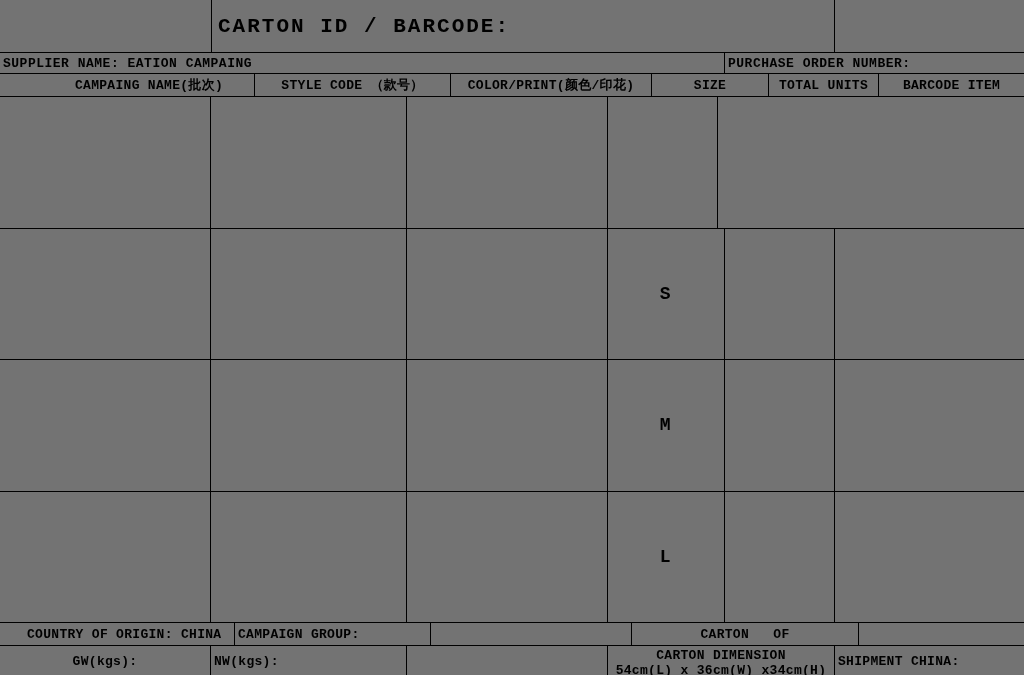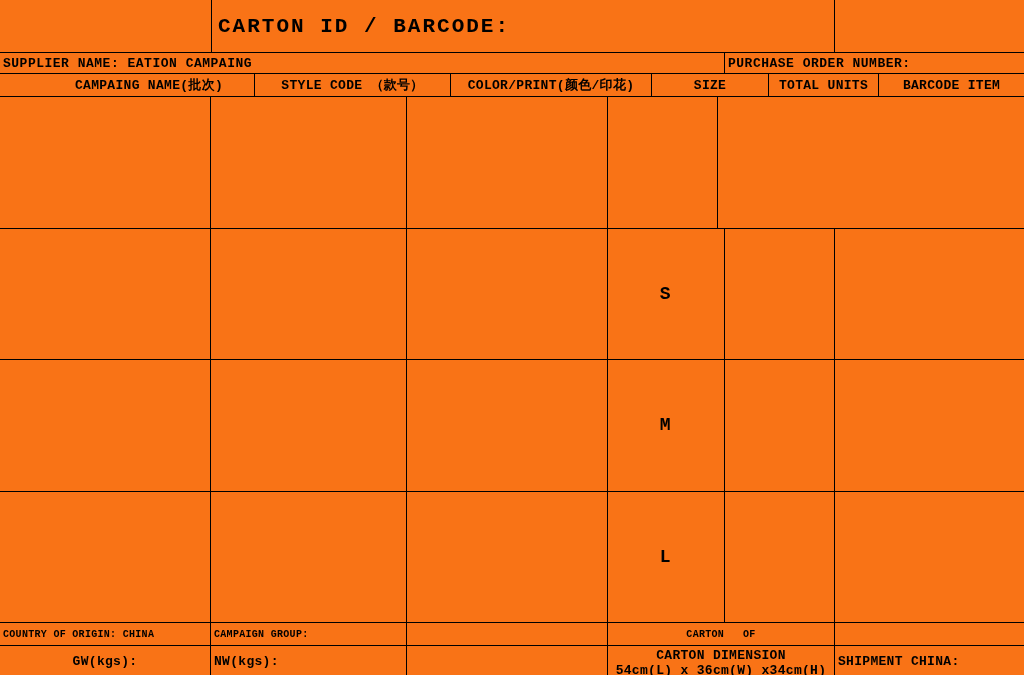--- a/index.html
+++ b/index.html
@@ -1,21 +1,21 @@
 <!DOCTYPE html>
 <html><head>
 <meta charset="utf-8">
 <style>
   * { margin: 0; padding: 0; box-sizing: border-box; }
   html, body { background: #ffffff; }
   .page {
     position: relative;
     width: 1024px;
     height: 675px;
-    background: #f97316;
+    background: #737373;
     overflow: hidden;
     color: #000000;
     font-family: "Liberation Mono", "DejaVu Sans Mono", monospace;
     font-weight: bold;
   }
   .row { display: flex; width: 1024px; flex-shrink: 0; }
   .bt { border-top: 1px solid #000; }
   .cell {
     flex-shrink: 0;
     display: flex;
@@ -38,21 +38,21 @@
   .w-cid { width: 624px; }
   .w-merge45 { width: 227px; }
 
   .row-a { height: 52px; }
   .carton-id-text { font-size: 21px; letter-spacing: 2px; padding-left: 6px; white-space: pre; }
   .row-b { height: 21px; font-size: 13px; letter-spacing: 0.5px; }
   .row-c { height: 23px; font-size: 13px; letter-spacing: 0.3px; padding-left: 44px; }
   .drows { display: flex; flex-direction: column; height: 526px; width: 1024px; }
   .drow { display: flex; flex: 1 1 0; width: 1024px; }
   .size-text { font-size: 18px; letter-spacing: 1.5px; }
-  .row-e { height: 23px; font-size: 10px; letter-spacing: 0.3px; }
+  .row-e { height: 23px; font-size: 13px; letter-spacing: 0.3px; padding-left: 24px; }
   .row-f { height: 45px; font-size: 13px; letter-spacing: 0.3px; }
   .row-f .cell { align-items: flex-start; padding-top: 8px; }
   .row-f .dim-cell {
     flex-direction: column;
     align-items: center;
     justify-content: flex-start;
     padding-top: 2px;
     line-height: 15px;
   }
   .pre { white-space: pre; }

